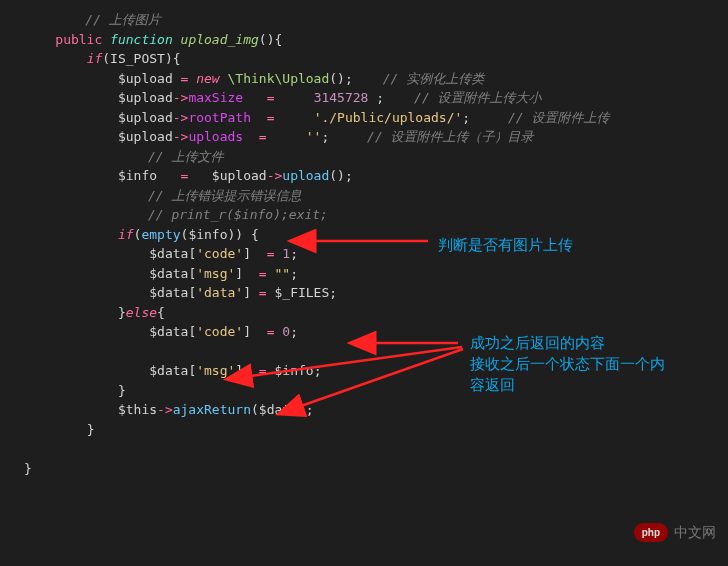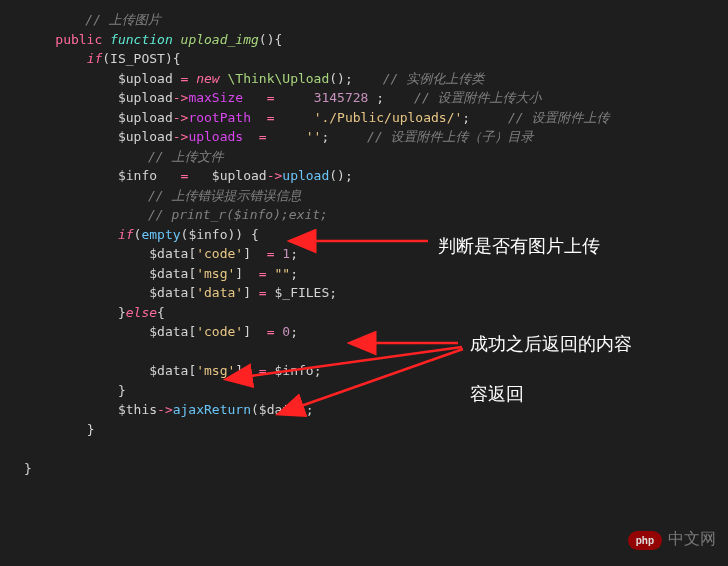--- a/index.html
+++ b/index.html
@@ -33,47 +33,47 @@
     .semi { color: #d4d4d4; }
     .const { color: #d4d4d4; }
     .func-call { color: #6bc5f8; }
     .arrow-annotation {
       position: absolute;
       pointer-events: none;
     }
     .arrow-annotation svg { overflow: visible; }
     .annotation-text {
       position: absolute;
-      color: #ffffff;
-      font-size: 18px;
+      color: #0ea5e9;
+      font-size: 15px;
       font-family: sans-serif;
       line-height: 1.4;
     }
     .watermark {
       position: absolute;
       right: 12px;
-      bottom: 14px;
+      bottom: 23px;
       display: flex;
       align-items: center;
       gap: 6px;
       opacity: 0.85;
     }
     .watermark-badge {
       background: #a00;
       color: #fff;
       font-size: 10px;
       padding: 2px 8px;
       border-radius: 10px;
       font-family: sans-serif;
       font-weight: bold;
     }
     .watermark-text {
       color: #888;
-      font-size: 16px;
-      font-family: Liberation Mono, monospace;
+      font-size: 14px;
+      font-family: Liberation Serif, serif;
     }
   </style>
 </head>
 <body>
 
 <pre class="line">    <span class="comment">// 上传图片</span></pre>
 <pre class="line">    <span class="keyword2">public</span> <span class="func-def">function</span> <span class="func-name">upload_img</span><span class="paren">()</span><span class="brace">{</span></pre>
 <pre class="line">        <span class="keyword">if</span><span class="paren">(</span><span class="const">IS_POST</span><span class="paren">)</span><span class="brace">{</span></pre>
 <pre class="line">            <span class="var">$upload</span> <span class="op">=</span> <span class="keyword">new</span> <span class="class-name">\Think\Upload</span><span class="paren">()</span><span class="semi">;</span><span class="comment">// 实例化上传类</span></pre>
 <pre class="line">            <span class="var">$upload</span><span class="arrow">-&gt;</span><span class="prop">maxSize</span>   <span class="op">=</span>     <span class="number">3145728</span> <span class="semi">;</span><span class="comment">// 设置附件上传大小</span></pre>
@@ -137,20 +137,20 @@
       <marker id="ah4" markerWidth="12" markerHeight="10" refX="1" refY="5" orient="auto">
         <polygon points="0 0, 12 5, 0 10" fill="#ff2222"></polygon>
       </marker>
     </defs>
     <line x1="178" y1="3" x2="16" y2="60" stroke="#ff2222" stroke-width="2.5" marker-end="url(#ah4)"></line>
   </svg>
 </div>
 
 <div class="annotation-text" style="left:470px; top:332px; max-width:210px;">
   <span>成功之后返回的内容</span><br>
-  <br>
+  <span>接收之后一个状态下面一个内</span><br>
   <span>容返回</span>
 </div>
 
 <div class="watermark">
   <span class="watermark-badge">php</span>
   <span class="watermark-text">中文网</span>
 </div>
 
 </body></html>

